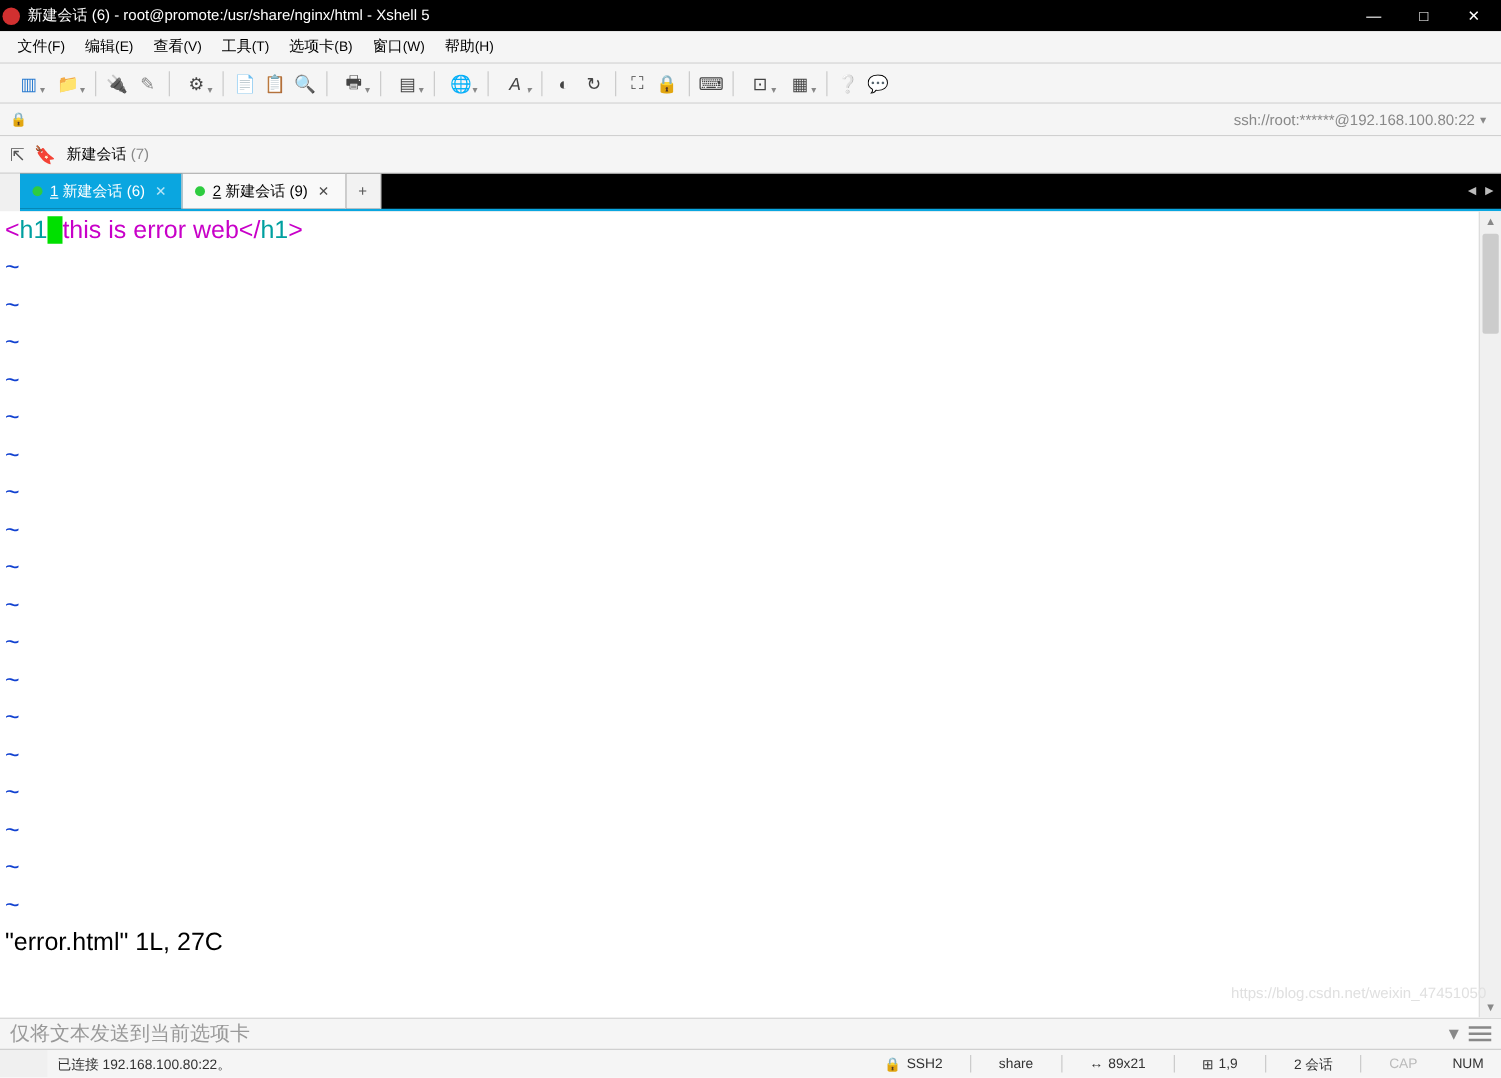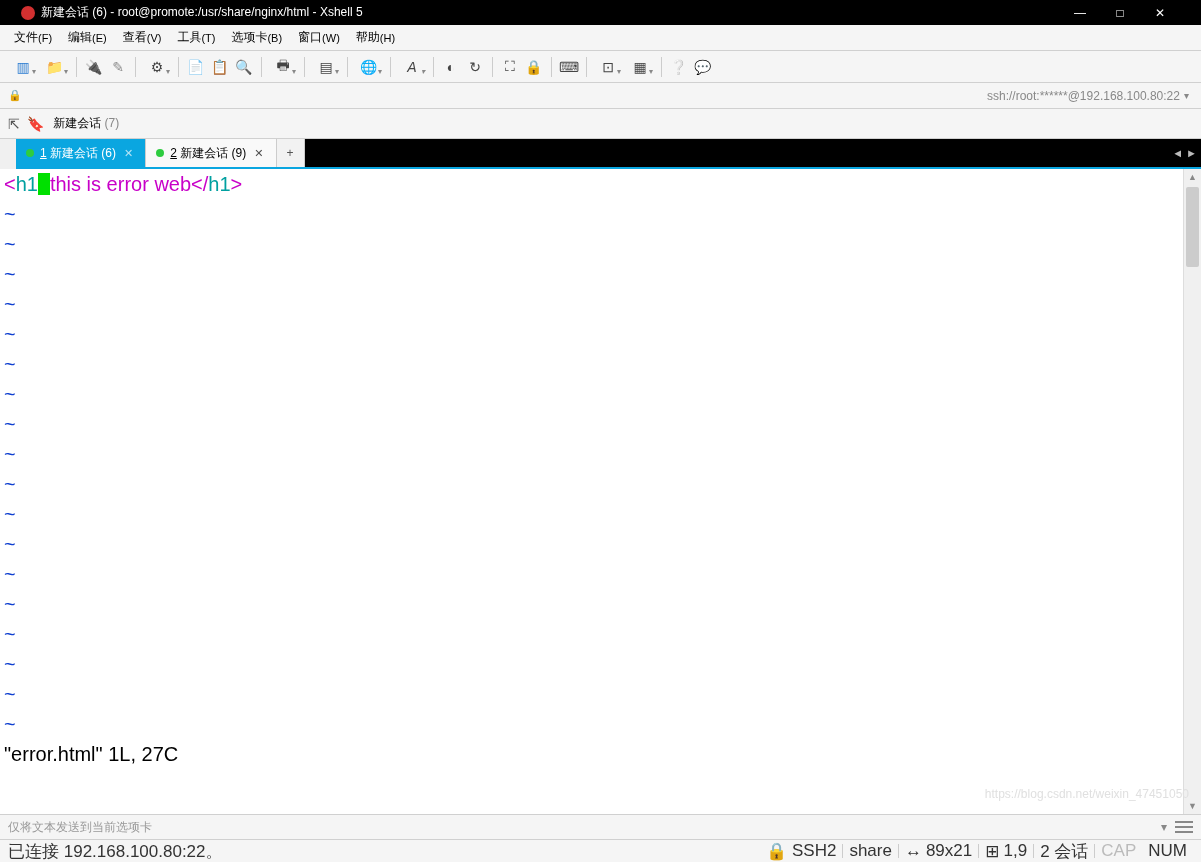--- a/index.html
+++ b/index.html
@@ -1,17 +1,17 @@
 <!DOCTYPE html>
 <html><head>
 <meta charset="utf-8">
 <style>
 * { margin: 0; padding: 0; box-sizing: border-box; font-family: "Microsoft YaHei", "Segoe UI", sans-serif; }
 body { width: 1201px; height: 862px; background: #f0f0f0; overflow: hidden; display: flex; flex-direction: column; }
-.title-bar { height: 25px; background: #000; color: #fff; display: flex; align-items: center; padding: 0 21px; font-size: 12px; }
+.title-bar { height: 25px; background: #000; color: #fff; display: flex; align-items: center; padding: 0 2px; font-size: 12px; }
 .title-bar .icon { width: 14px; height: 14px; background: #d23030; border-radius: 50%; margin-right: 6px; display: inline-block; }
 .title-bar .spacer { flex: 1; }
 .title-bar .wbtn { width: 40px; height: 25px; display: flex; align-items: center; justify-content: center; cursor: pointer; font-size: 12px; }
 .menu-bar { height: 26px; background: #f5f5f5; border-bottom: 1px solid #d0d0d0; display: flex; align-items: center; padding: 0 6px; font-size: 12px; }
 .menu-bar .menu-item { padding: 12px 8px; height: 100%; display: flex; align-items: center; cursor: pointer; }
 .menu-bar .menu-item .key { font-size: 11px; }
 .toolbar { height: 32px; background: #f5f5f5; border-bottom: 1px solid #d0d0d0; display: flex; align-items: center; padding: 0 8px; gap: 2px; }
 .tb-btn { width: 22px; height: 22px; display: flex; align-items: center; justify-content: center; cursor: pointer; color: #444; font-size: 14px; border-radius: 2px; }
 .tb-btn.drop { width: 30px; position: relative; }
 .tb-btn.drop::after { content: "▾"; font-size: 8px; position: absolute; right: 2px; bottom: 2px; color: #888; }
@@ -36,25 +36,25 @@
 .t-tag { color: #00a0a0; }
 .t-text { color: #c800c8; }
 .cursor-block { display: inline-block; width: 12px; height: 22px; background: #00e000; vertical-align: text-bottom; margin-top: 2px; }
 .tilde { color: #1040d0; }
 .status-line { color: #000; }
 .term-scroll { width: 18px; background: #f0f0f0; border-left: 1px solid #ddd; position: relative; }
 .term-scroll .thumb { position: absolute; left: 2px; right: 2px; top: 18px; height: 80px; background: #ccc; border-radius: 2px; }
 .term-scroll .arr { position: absolute; left: 0; right: 0; height: 16px; display: flex; align-items: center; justify-content: center; font-size: 9px; color: #888; cursor: pointer; }
 .term-scroll .arr.up { top: 0; }
 .term-scroll .arr.dn { bottom: 0; }
-.input-bar { height: 26px; background: #f5f5f5; border-top: 1px solid #d0d0d0; border-bottom: 1px solid #d0d0d0; display: flex; align-items: center; padding: 0 8px; font-size: 12px; color: #999; }
+.input-bar { height: 26px; background: #f5f5f5; border-top: 1px solid #d0d0d0; border-bottom: 1px solid #d0d0d0; display: flex; align-items: center; padding: 0 8px; font-size: 16px; color: #999; }
 .input-bar .ph { flex: 1; }
 .input-bar .menu-ic { width: 18px; height: 14px; display: flex; flex-direction: column; justify-content: space-between; cursor: pointer; padding: 1px 0; }
 .input-bar .menu-ic div { height: 2px; background: #888; }
-.status-bar { height: 22px; background: #f5f5f5; display: flex; align-items: center; padding: 0 8px; font-size: 17px; color: #333; gap: 0; }
+.status-bar { height: 22px; background: #f5f5f5; display: flex; align-items: center; padding: 0 8px; font-size: 11px; color: #333; gap: 16px; margin-left: 38px; }
 .status-bar .left { flex: 1; }
 .status-bar .seg { display: flex; align-items: center; gap: 4px; padding: 0 6px; }
 .status-bar .sep { width: 1px; height: 14px; background: #ccc; }
 .watermark { position: absolute; right: 12px; bottom: 5px; font-size: 12px; color: #e0e0e0; font-family: sans-serif; pointer-events: none; }
 </style>
 </head>
 <body>
 
 <div class="title-bar">
   <span class="icon"></span>

